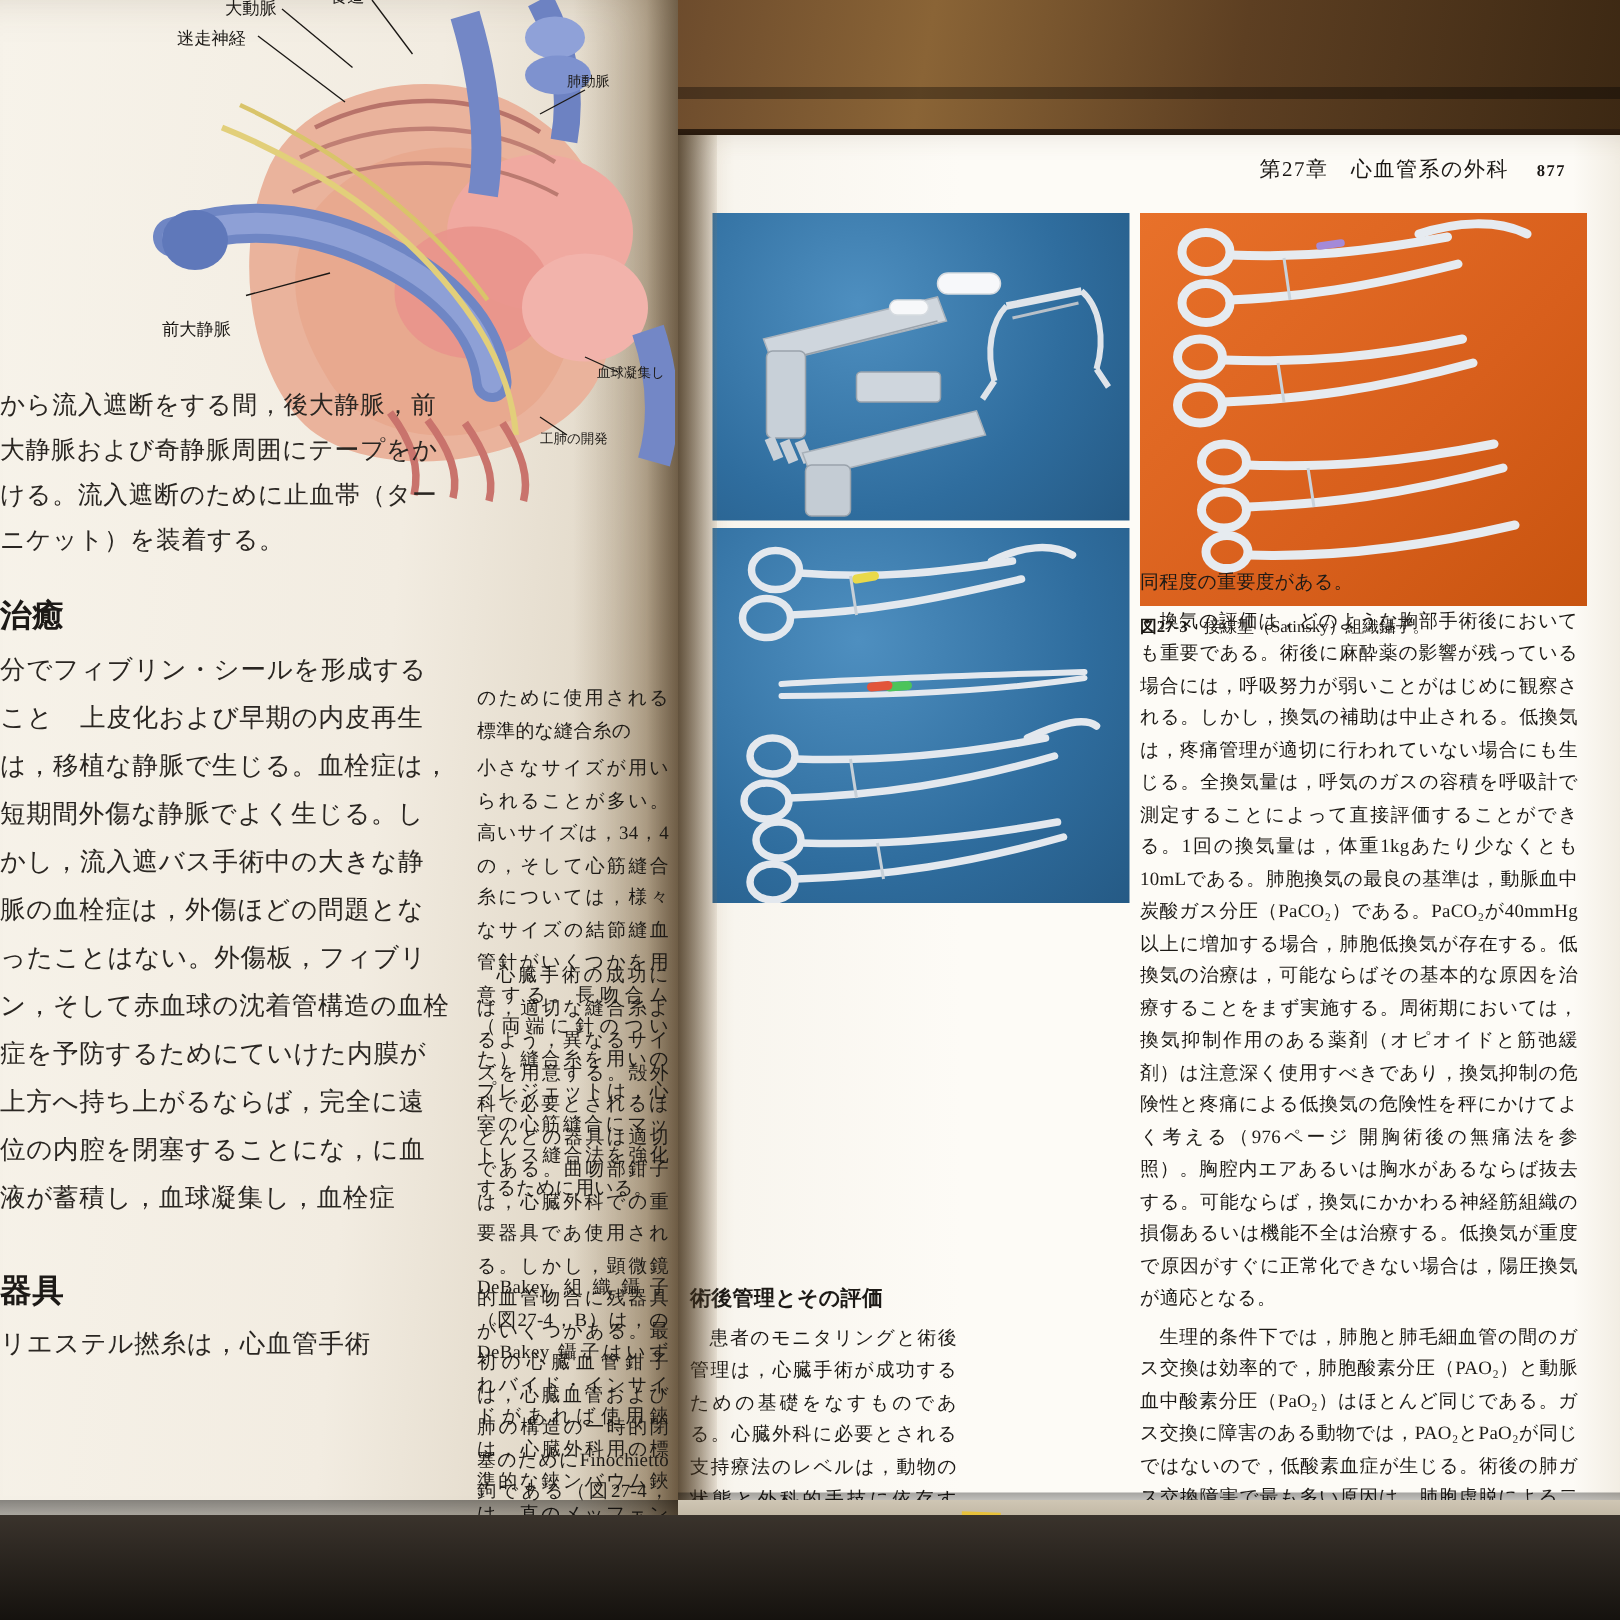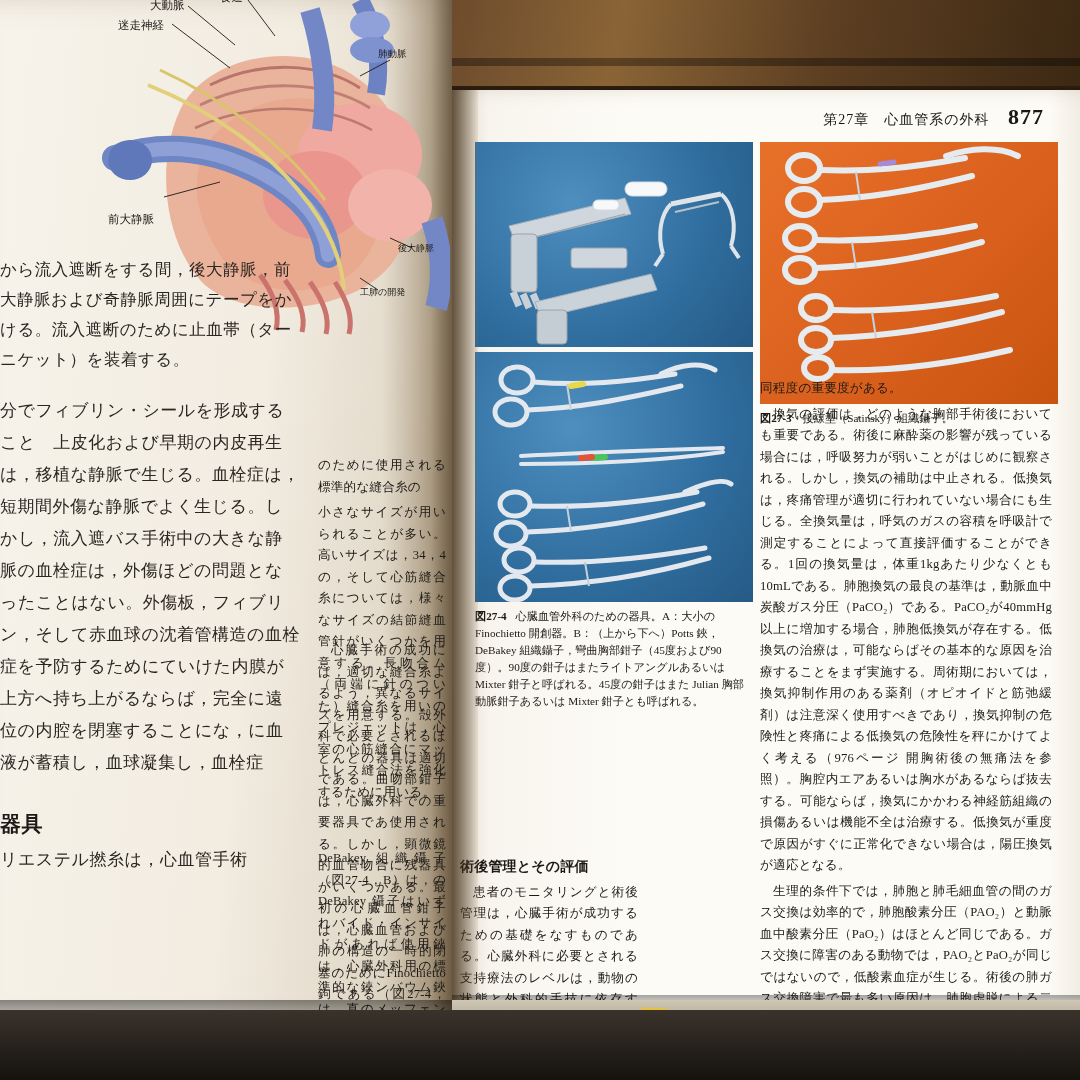--- a/index.html
+++ b/index.html
@@ -32,21 +32,21 @@
   .illus svg{display:block;}
   .illus-lbl{position:absolute;font-size:11.5px;color:#1b1815;white-space:nowrap;}
 
   
   .page-right{position:absolute;left:452px;top:90px;width:628px;height:935px;
     background:linear-gradient(90deg,#e8dfd0 0%,#f8f5ee 6%,#fdfbf6 30%,#fdfbf6 95%,#f2ede3 100%);
     box-shadow:inset 16px 0 26px -12px rgba(100,80,50,.45);}
   .gutter{position:absolute;left:452px;top:90px;width:26px;height:935px;
     background:linear-gradient(90deg,rgba(60,42,20,.72),rgba(150,125,90,.12));}
   .page-header{position:absolute;right:36px;top:14px;font-size:14px;color:#1a1714;letter-spacing:1px;}
-  .page-header .num{font-weight:bold;font-size:22px;margin-left:14px;}
+  .page-header .num{font-weight:bold;font-size:11px;margin-left:14px;}
 
   
   .photo{position:absolute;overflow:hidden;}
   .ph-blue{background:radial-gradient(circle at 35% 30%,#4e8fc0,#2f6d9e 60%,#255a85 100%);}
   .ph-orange{background:linear-gradient(135deg,#e8712a,#d85f1c 60%,#c8540f 100%);}
   .fig-cap{position:absolute;font-size:11.2px;line-height:17px;color:#1c1915;}
   .fig-cap b{font-weight:bold;}
 
   
   .col{position:absolute;font-size:12.6px;line-height:21.5px;color:#1d1a16;text-align:justify;letter-spacing:.2px;}
@@ -116,26 +116,27 @@
           <path d="M104 207 L160 192"></path>
           <path d="M352 258 L330 248"></path>
           <path d="M318 300 L300 288"></path>
         </g>
       </svg>
       <span class="illus-lbl" style="left:90px;top:8px;">大動脈</span>
       <span class="illus-lbl" style="left:160px;top:0px;">食道</span>
       <span class="illus-lbl" style="left:58px;top:28px;">迷走神経</span>
       <span class="illus-lbl" style="left:318px;top:58px;font-size:9.5px;">肺動脈</span>
       <span class="illus-lbl" style="left:48px;top:198px;margin-top:24px;">前大静脈</span>
-      <span class="illus-lbl" style="left:338px;top:252px;font-size:9px;">後大静脈</span>
+      <span class="illus-lbl" style="left:338px;top:252px;font-size:9px;">血球凝集し</span>
       <span class="illus-lbl" style="left:300px;top:296px;font-size:9px;">工肺の開発</span>
     </div>
 
     <div class="left-text">
       <p>から流入遮断をする間，後大静脈，前大静脈および奇静脈周囲にテープをかける。流入遮断のために止血帯（ターニケット）を装着する。</p>
+      <div class="left-h">治癒</div>
       <p style="font-size:17px;line-height:32px;">分でフィブリン・シールを形成すること　上皮化および早期の内皮再生は，移植な静脈で生じる。血栓症は，短期間外傷な静脈でよく生じる。しかし，流入遮バス手術中の大きな静脈の血栓症は，外傷ほどの問題となったことはない。外傷板，フィブリン，そして赤血球の沈着管構造の血栓症を予防するためにていけた内膜が上方へ持ち上がるならば，完全に遠位の内腔を閉塞することにな，に血液が蓄積し，血球凝集し，血栓症</p>
       <div class="left-h" style="margin-top:30px;">器具</div>
       <p style="font-size:17px;">リエステル撚糸は，心血管手術</p>
     </div>
   </div>
 
   <div class="page-right">
 
     <div class="page-header">
       
@@ -237,24 +238,20 @@
         </g>
         <g stroke="#e2553a" stroke-width="6" stroke-linecap="round">
           <path d="M106 106 L117 105"></path>
         </g>
         <g stroke="#c7d0d8" stroke-width="2" fill="none">
           <path d="M92 32 L96 58"></path>
             <path d="M92 154 L96 180"></path>
             <path d="M110 210 L114 234"></path>
         </g>
       </svg>
-    </div>
-    <div class="fig-cap" style="left:23px;top:518px;width:280px;">
-      <b>図27-4</b>
-      <span style="margin-left:6px;">心臓血管外科のための器具。A：大小の Finochietto 開創器。B：（上から下へ）Potts 鋏，DeBakey 組織鑷子，彎曲胸部鉗子（45度および90度）。90度の鉗子はまたライトアングルあるいは Mixter 鉗子と呼ばれる。45度の鉗子はまた Julian 胸部動脈鉗子あるいは Mixter 鉗子とも呼ばれる。</span>
     </div>
 
     <div class="col" style="left:318px;top:-10px;width:0;height:0;"></div>
 
     <div class="col" style="left:-148px;top:0;width:0;"></div>
 
     <div class="col" style="left:-120px;top:0;width:0;"></div>
 
   </div>
 

